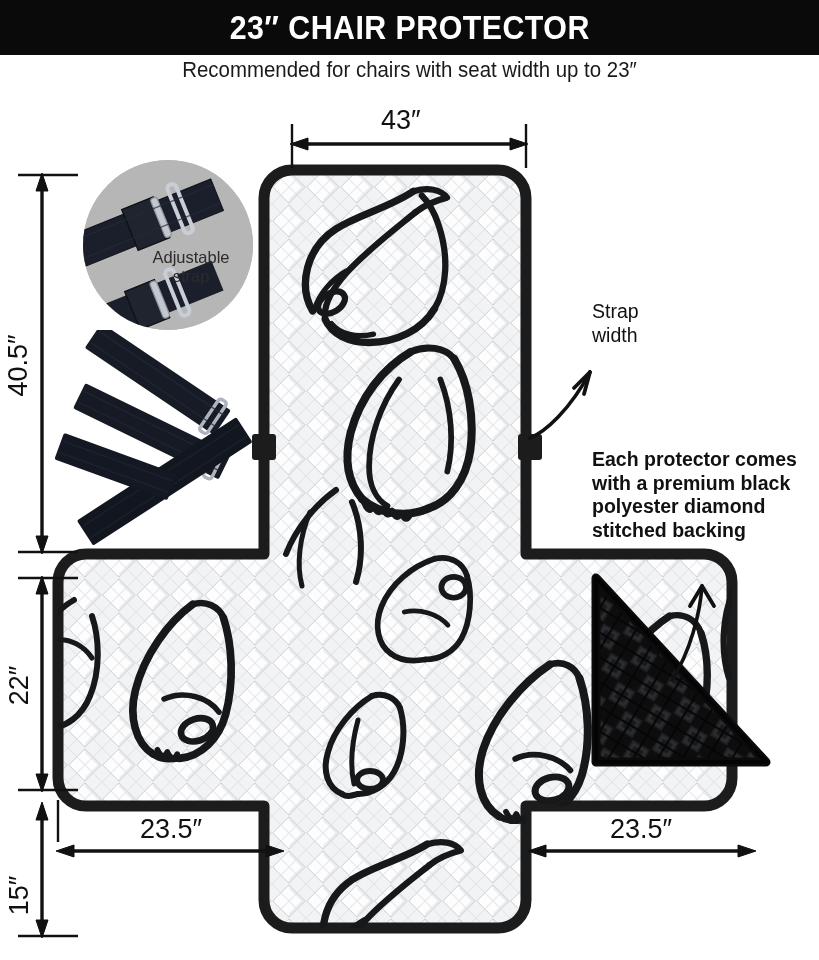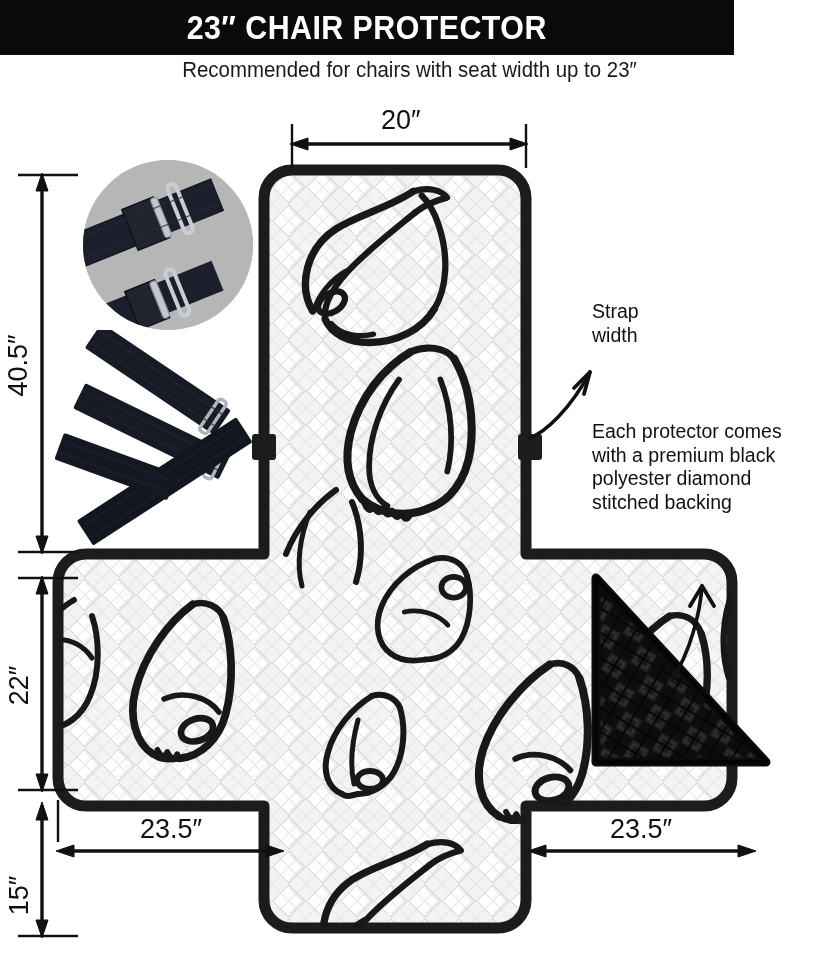--- a/index.html
+++ b/index.html
@@ -3,21 +3,21 @@
 <meta charset="utf-8">
 <style>
   html,body{margin:0;padding:0;background:#ffffff;}
   body{
     width:819px;height:960px;position:relative;overflow:hidden;
     font-family:"Liberation Sans", sans-serif;
     color:#111;
   }
   
   #header-banner{
-    position:absolute;left:0;top:0;width:734px;height:55px;
+    position:absolute;left:0;top:0;width:819px;height:55px;
     background:#0a0a0a;display:flex;align-items:center;justify-content:center;
   }
   #header-title{
     color:#ffffff;font-size:33px;font-weight:bold;letter-spacing:.5px;
     transform:scaleX(.92);transform-origin:center;white-space:nowrap;
     font-family:"Liberation Sans", sans-serif;
   }
   #subtitle{
     position:absolute;left:0;top:58px;width:819px;text-align:center;
     font-size:21.5px;color:#1a1a1a;font-weight:400;
@@ -44,21 +44,21 @@
   
   #strap-photo{position:absolute;left:55px;top:330px;width:215px;height:215px;}
 
   
   .dim-text{position:absolute;font-size:27px;color:#111;white-space:nowrap;}
   .dim-vert{transform-origin:center;transform:rotate(-90deg);}
 
   
   .callout{position:absolute;font-size:19.5px;line-height:23.5px;color:#111;}
   #callout-strap-hook{left:592px;top:300px;width:120px;}
-  #callout-backing{left:592px;top:420px;width:212px;}
+  #callout-backing{left:592px;top:448px;width:212px;font-weight:bold;}
 </style>
 </head>
 <body>
 
 <div id="header-banner">
   <div id="header-title">23″ CHAIR PROTECTOR</div>
 </div>
 <div id="subtitle">Recommended for chairs with seat width up to 23″</div>
 
 <div id="product">
@@ -274,20 +274,24 @@
       <path d="M-20,44 h160 M-20,64 h160" stroke="#262b38" stroke-width="1.4" opacity=".7"></path>
     </g>
 
     <g transform="rotate(-22 85 140)">
       <rect x="-10" y="120" width="150" height="32" fill="#1b1f2b"></rect>
       <rect x="48" y="116" width="32" height="41" fill="#20242f" stroke="#0e1117" stroke-width="1.4"></rect>
       <rect x="74" y="117" width="7" height="39" rx="3" fill="#c3c8d0" stroke="#8c9199" stroke-width="1.2"></rect>
       <rect x="92" y="112" width="9" height="49" rx="4" fill="none" stroke="#c9ced6" stroke-width="4"></rect>
     </g>
   </svg>
+  <div class="cap-label">
+    <div>Adjustable</div>
+    <div>strap</div>
+  </div>
 </div>
 
 <div id="strap-photo">
   <svg width="215" height="215" viewBox="0 0 215 215" xmlns="http://www.w3.org/2000/svg">
 
     <g transform="rotate(34 110 60)">
       <rect x="20" y="40" width="156" height="30" rx="2" fill="#171b26"></rect>
       <rect x="160" y="36" width="9" height="38" rx="3" fill="none" stroke="#aeb4bd" stroke-width="3.5"></rect>
       <path d="M22,48 h152 M22,62 h152" stroke="#232836" stroke-width="1.3" opacity=".8"></path>
     </g>
@@ -303,21 +307,21 @@
       <path d="M16,144 h186 M16,158 h186" stroke="#1e2330" stroke-width="1.3" opacity=".8"></path>
     </g>
 
     <g transform="rotate(20 70 140)">
       <rect x="0" y="126" width="120" height="28" rx="2" fill="#141822"></rect>
       <path d="M2,134 h116 M2,146 h116" stroke="#202534" stroke-width="1.3" opacity=".8"></path>
     </g>
   </svg>
 </div>
 
-<div class="dim-text" style="left:381px;top:105px;">20″</div>
+<div class="dim-text" style="left:381px;top:105px;">43″</div>
 
 <div class="dim-text dim-vert" style="left:-17px;top:350px;width:70px;text-align:center;">40.5″</div>
 
 <div class="dim-text dim-vert" style="left:-11px;top:670px;width:60px;text-align:center;">22″</div>
 
 <div class="dim-text dim-vert" style="left:-11px;top:880px;width:60px;text-align:center;">15″</div>
 
 <div class="dim-text" style="left:140px;top:814px;">23.5″</div>
 
 <div class="dim-text" style="left:610px;top:814px;">23.5″</div>

